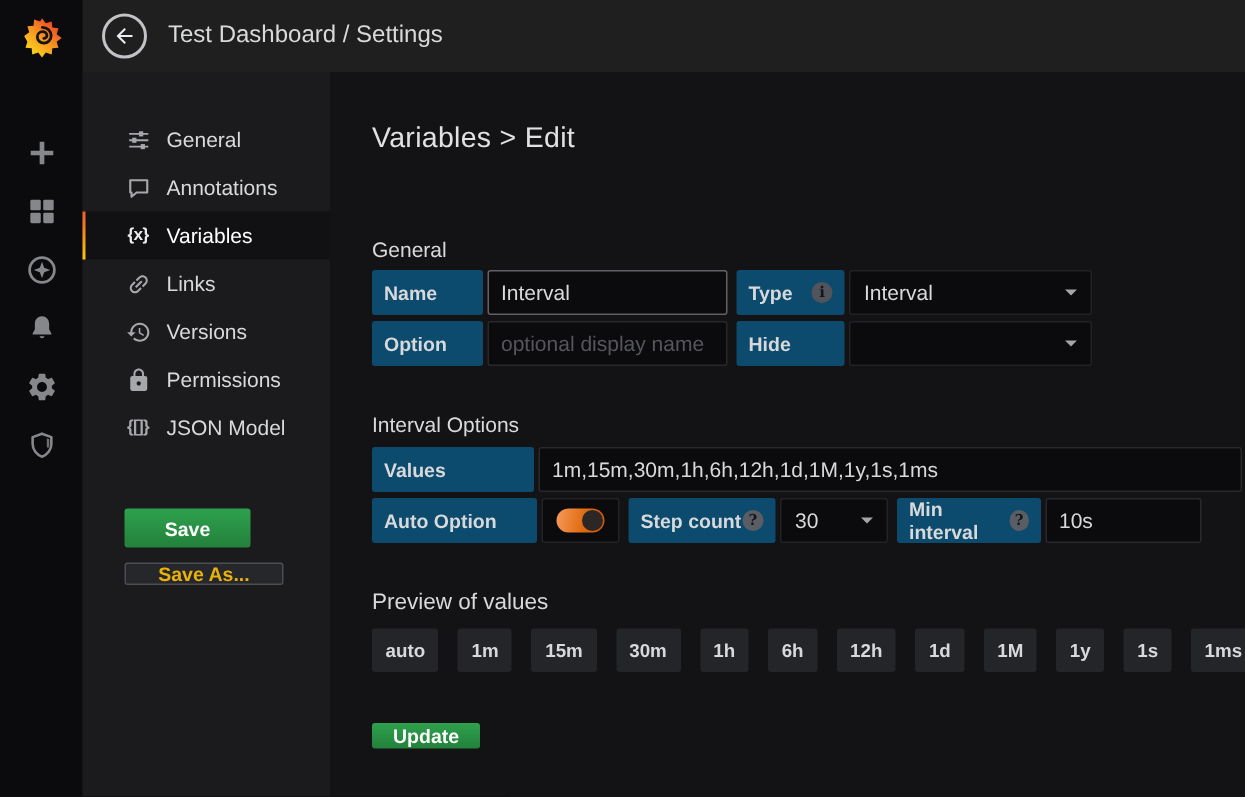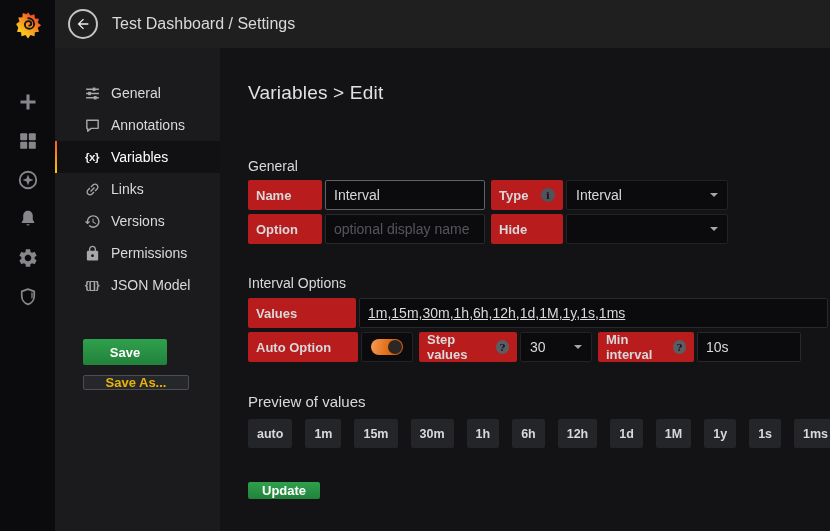--- a/index.html
+++ b/index.html
@@ -48,21 +48,21 @@
         padding:34px 2px 0 28px;}
   .page-title{margin:0;font-size:19px;font-weight:500;color:#e0e1e3;letter-spacing:.2px;}
   .section-label{font-size:14px;font-weight:500;color:#d8d9da;}
   .sec-general{margin:54px 0 6px;}
   .sec-interval{margin:31px 0 7px;}
   .preview-heading{margin:31px 0 9px;font-size:15px;}
 
   .frow{display:flex;height:30px;margin-bottom:4px;}
   .fgroup{display:flex;margin-right:6px;}
   .fgroup > * + *{margin-left:3px;}
-  .flabel{display:flex;align-items:center;background:#b91c1c;border-radius:2px;padding:0 8px;
+  .flabel{display:flex;align-items:center;background:#0c4a6e;border-radius:2px;padding:0 8px;
           font-size:13px;font-weight:600;color:#d8d9da;}
   .flabel.spread{justify-content:space-between;}
   .finput{background:#0b0b0e;border:1px solid #28292d;border-radius:2px;color:#d8d9da;
           font-size:14px;padding:0 8px;height:30px;font-family:inherit;outline:none;}
   .finput::placeholder{color:#55565b;}
   .finput.focused{border-color:#606268;}
   .fselect{background:#0b0b0e;border:1px solid #222327;border-radius:2px;display:flex;
            align-items:center;justify-content:space-between;padding:0 9px;font-size:14px;
            color:#d8d9da;cursor:pointer;}
   .caret{width:0;height:0;border-left:4px solid transparent;border-right:4px solid transparent;
@@ -248,36 +248,36 @@
           <span class="caret"></span>
         </div>
       </div>
     </div>
 
     <div class="section-label sec-interval">Interval Options</div>
 
     <div class="frow">
       <div class="fgroup grow" style="margin-right:0;flex:1;">
         <span class="flabel" style="width:108px;">Values</span>
-        <input class="finput" style="flex: 1 1 0%; text-decoration: underline;" type="text" value="1m,15m,30m,1h,6h,12h,1d,1M,1y,1s,1ms">
+        <input class="finput" style="flex: 1 1 0%;" type="text" value="1m,15m,30m,1h,6h,12h,1d,1M,1y,1s,1ms">
       </div>
     </div>
 
     <div class="frow">
       <div class="fgroup">
         <span class="flabel w110">Auto Option</span>
         <div class="toggle-box w52">
           <span class="toggle">
               <span class="toggle-knob"></span>
             </span>
         </div>
       </div>
       <div class="fgroup">
         <span class="flabel spread w98">
-          <span>Step values</span>
+          <span>Step count</span>
           <span class="circle-ico help">?</span>
         </span>
         <div class="fselect w72">
           <span>30</span>
           <span class="caret"></span>
         </div>
       </div>
       <div class="fgroup">
         <span class="flabel spread w96">
           <span>Min interval</span>

